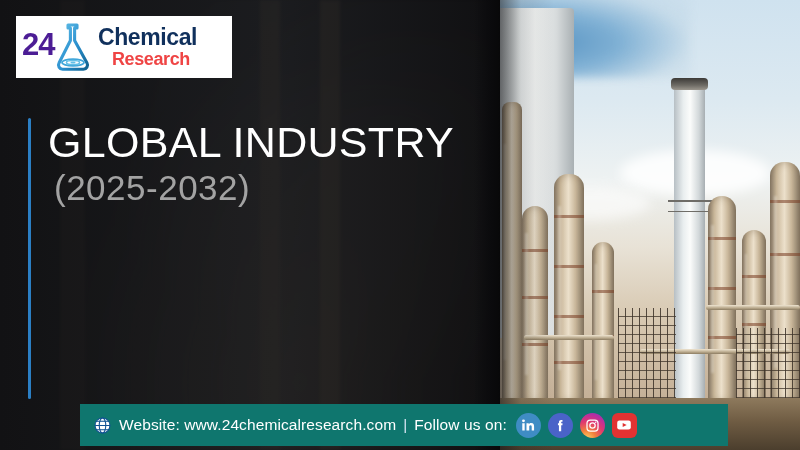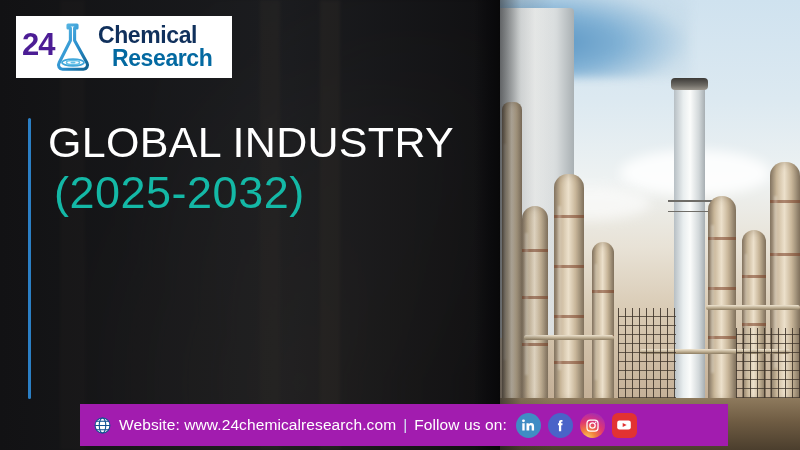--- a/index.html
+++ b/index.html
@@ -187,23 +187,23 @@
     line-height: 1.02;
     margin-left: 2px;
   }
   .logo-chem {
     font-size: 23px;
     font-weight: bold;
     color: #10305c;
     letter-spacing: -0.4px;
   }
   .logo-res {
-    font-size: 23px;
+    font-size: 18px;
     font-weight: bold;
-    color: #0369a1;
+    color: #ef4444;
     letter-spacing: -0.4px;
     margin-left: 14px;
   }
 
   
   .accent-line {
     position: absolute;
     left: 28px;
     top: 118px;
     width: 3px;
@@ -231,35 +231,35 @@
     margin-bottom: 6px;
   }
   .line-2, .line-3 {
     font-size: 39px;
     font-weight: bold;
     color: #f0b91c;
   }
   .line-2 { margin-bottom: 6px; letter-spacing: 0.2px; }
   .line-3 { margin-bottom: 18px; }
   .line-4 {
-    font-size: 45px;
+    font-size: 35px;
     font-weight: normal;
-    color: #14b8a6;
+    color: #a3a3a3;
     letter-spacing: 0.5px;
     padding-left: 6px;
   }
 
   
   .footer {
     position: absolute;
     left: 80px;
     top: 404px;
     width: 648px;
     height: 42px;
-    background: #a21caf;
+    background: #0f766e;
     display: flex;
     align-items: center;
     padding-left: 14px;
     box-sizing: border-box;
   }
   .globe-icon {
     flex: 0 0 auto;
     width: 17px;
     height: 17px;
     margin-right: 8px;

